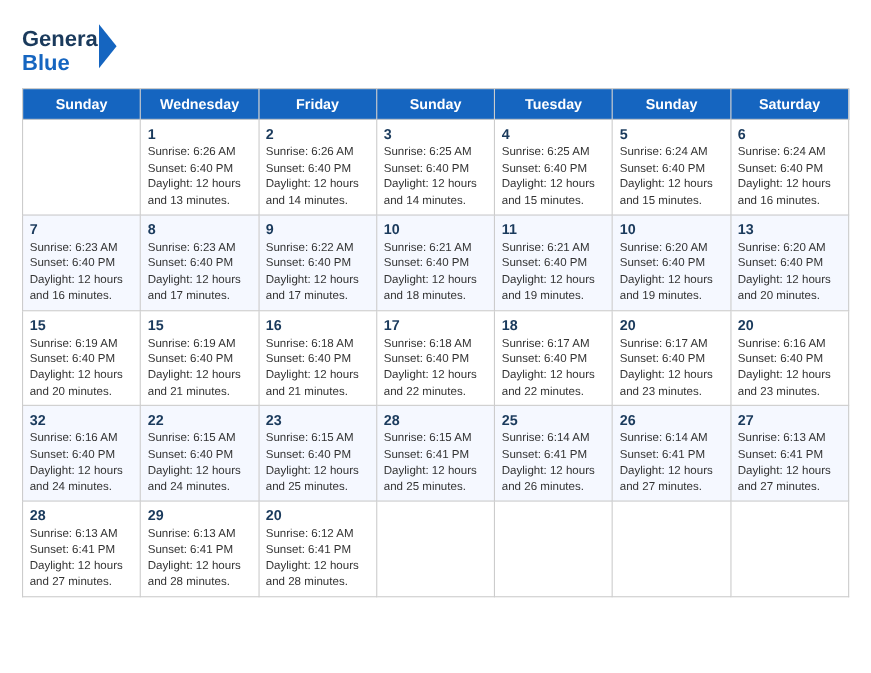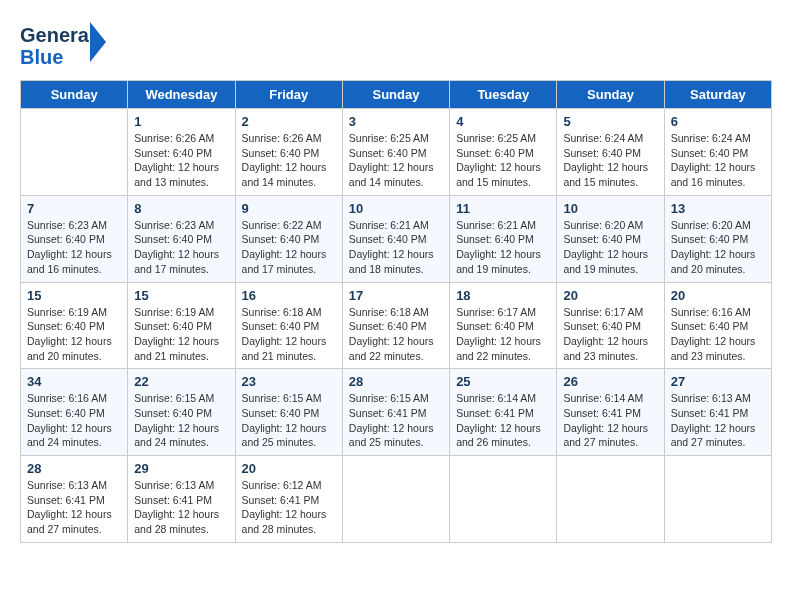--- a/index.html
+++ b/index.html
@@ -185,21 +185,21 @@
           <div class="day-num">20</div>
           <div class="day-info">Sunrise: 6:17 AM<br>Sunset: 6:40 PM<br>Daylight: 12 hours and 23 minutes.</div>
         </td>
         <td>
           <div class="day-num">20</div>
           <div class="day-info">Sunrise: 6:16 AM<br>Sunset: 6:40 PM<br>Daylight: 12 hours and 23 minutes.</div>
         </td>
       </tr>
       <tr>
         <td>
-          <div class="day-num">34</div>
+          <div class="day-num">32</div>
           <div class="day-info">Sunrise: 6:16 AM<br>Sunset: 6:40 PM<br>Daylight: 12 hours and 24 minutes.</div>
         </td>
         <td>
           <div class="day-num">22</div>
           <div class="day-info">Sunrise: 6:15 AM<br>Sunset: 6:40 PM<br>Daylight: 12 hours and 24 minutes.</div>
         </td>
         <td>
           <div class="day-num">23</div>
           <div class="day-info">Sunrise: 6:15 AM<br>Sunset: 6:40 PM<br>Daylight: 12 hours and 25 minutes.</div>
         </td>

